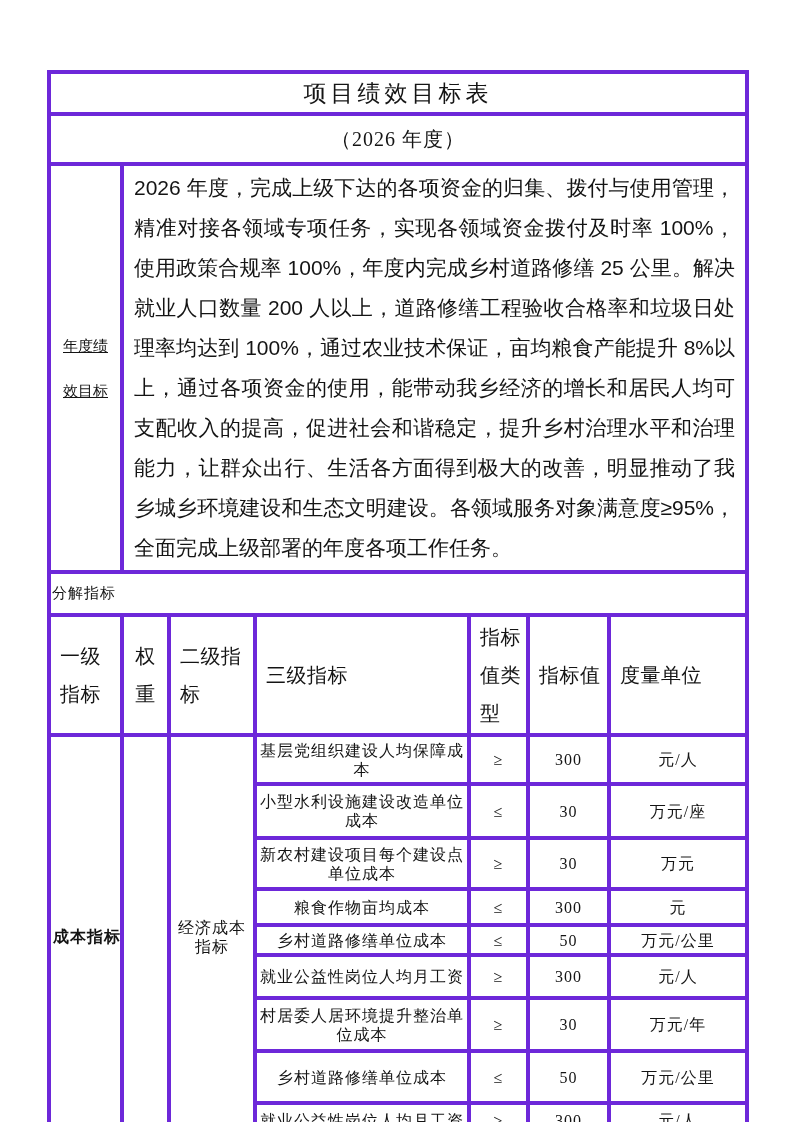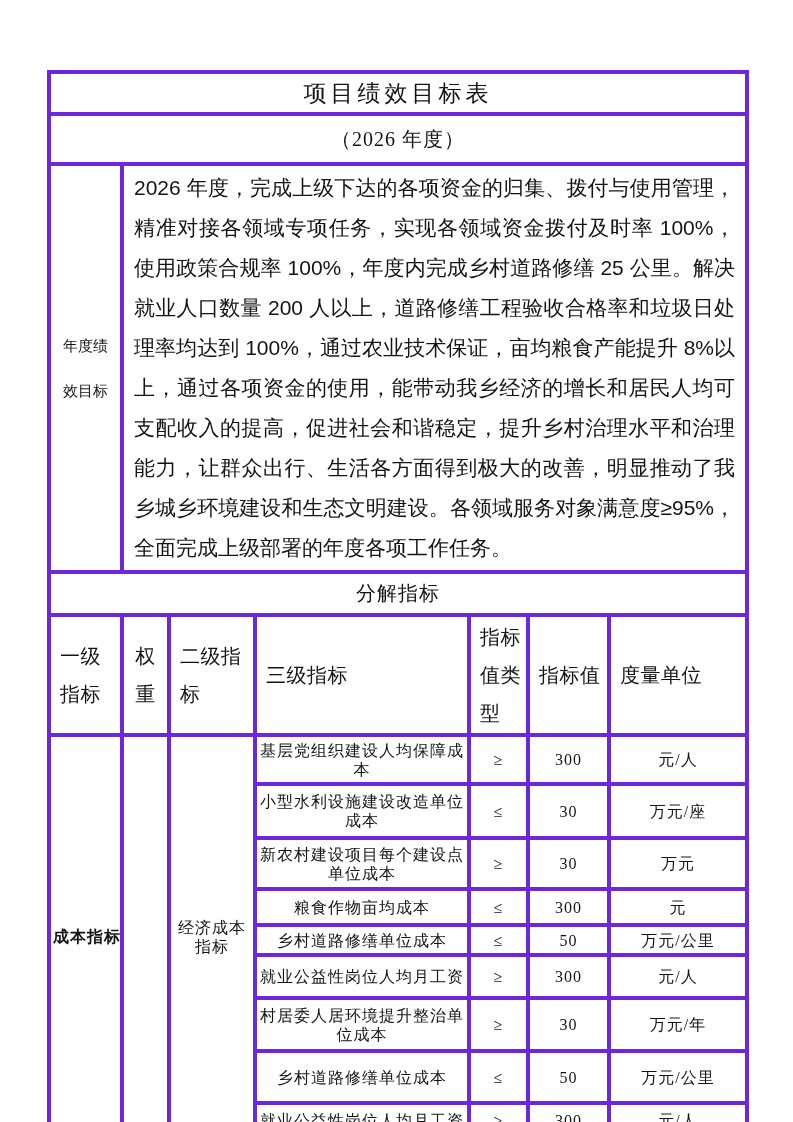--- a/index.html
+++ b/index.html
@@ -34,30 +34,31 @@
   td.subtitle {
     text-align: center;
     font-size: 20px;
     letter-spacing: 1px;
   }
   td.goal-label {
     text-align: center;
     font-size: 15px;
     line-height: 45px;
     padding: 0 12px;
+    text-decoration: underline;
   }
   td.goal-text {
     font-size: 21px;
     line-height: 40px;
     text-align: justify;
     padding: 2px 10px;
   }
   td.section {
-    text-align: center;
-    font-size: 20px;
+    text-align: left;
+    font-size: 15px;
     letter-spacing: 1px;
   }
   th.hcell {
     font-weight: 400;
     font-size: 20px;
     line-height: 38px;
     text-align: left;
     padding: 0 4px 0 9px;
     letter-spacing: 0.5px;
   }

